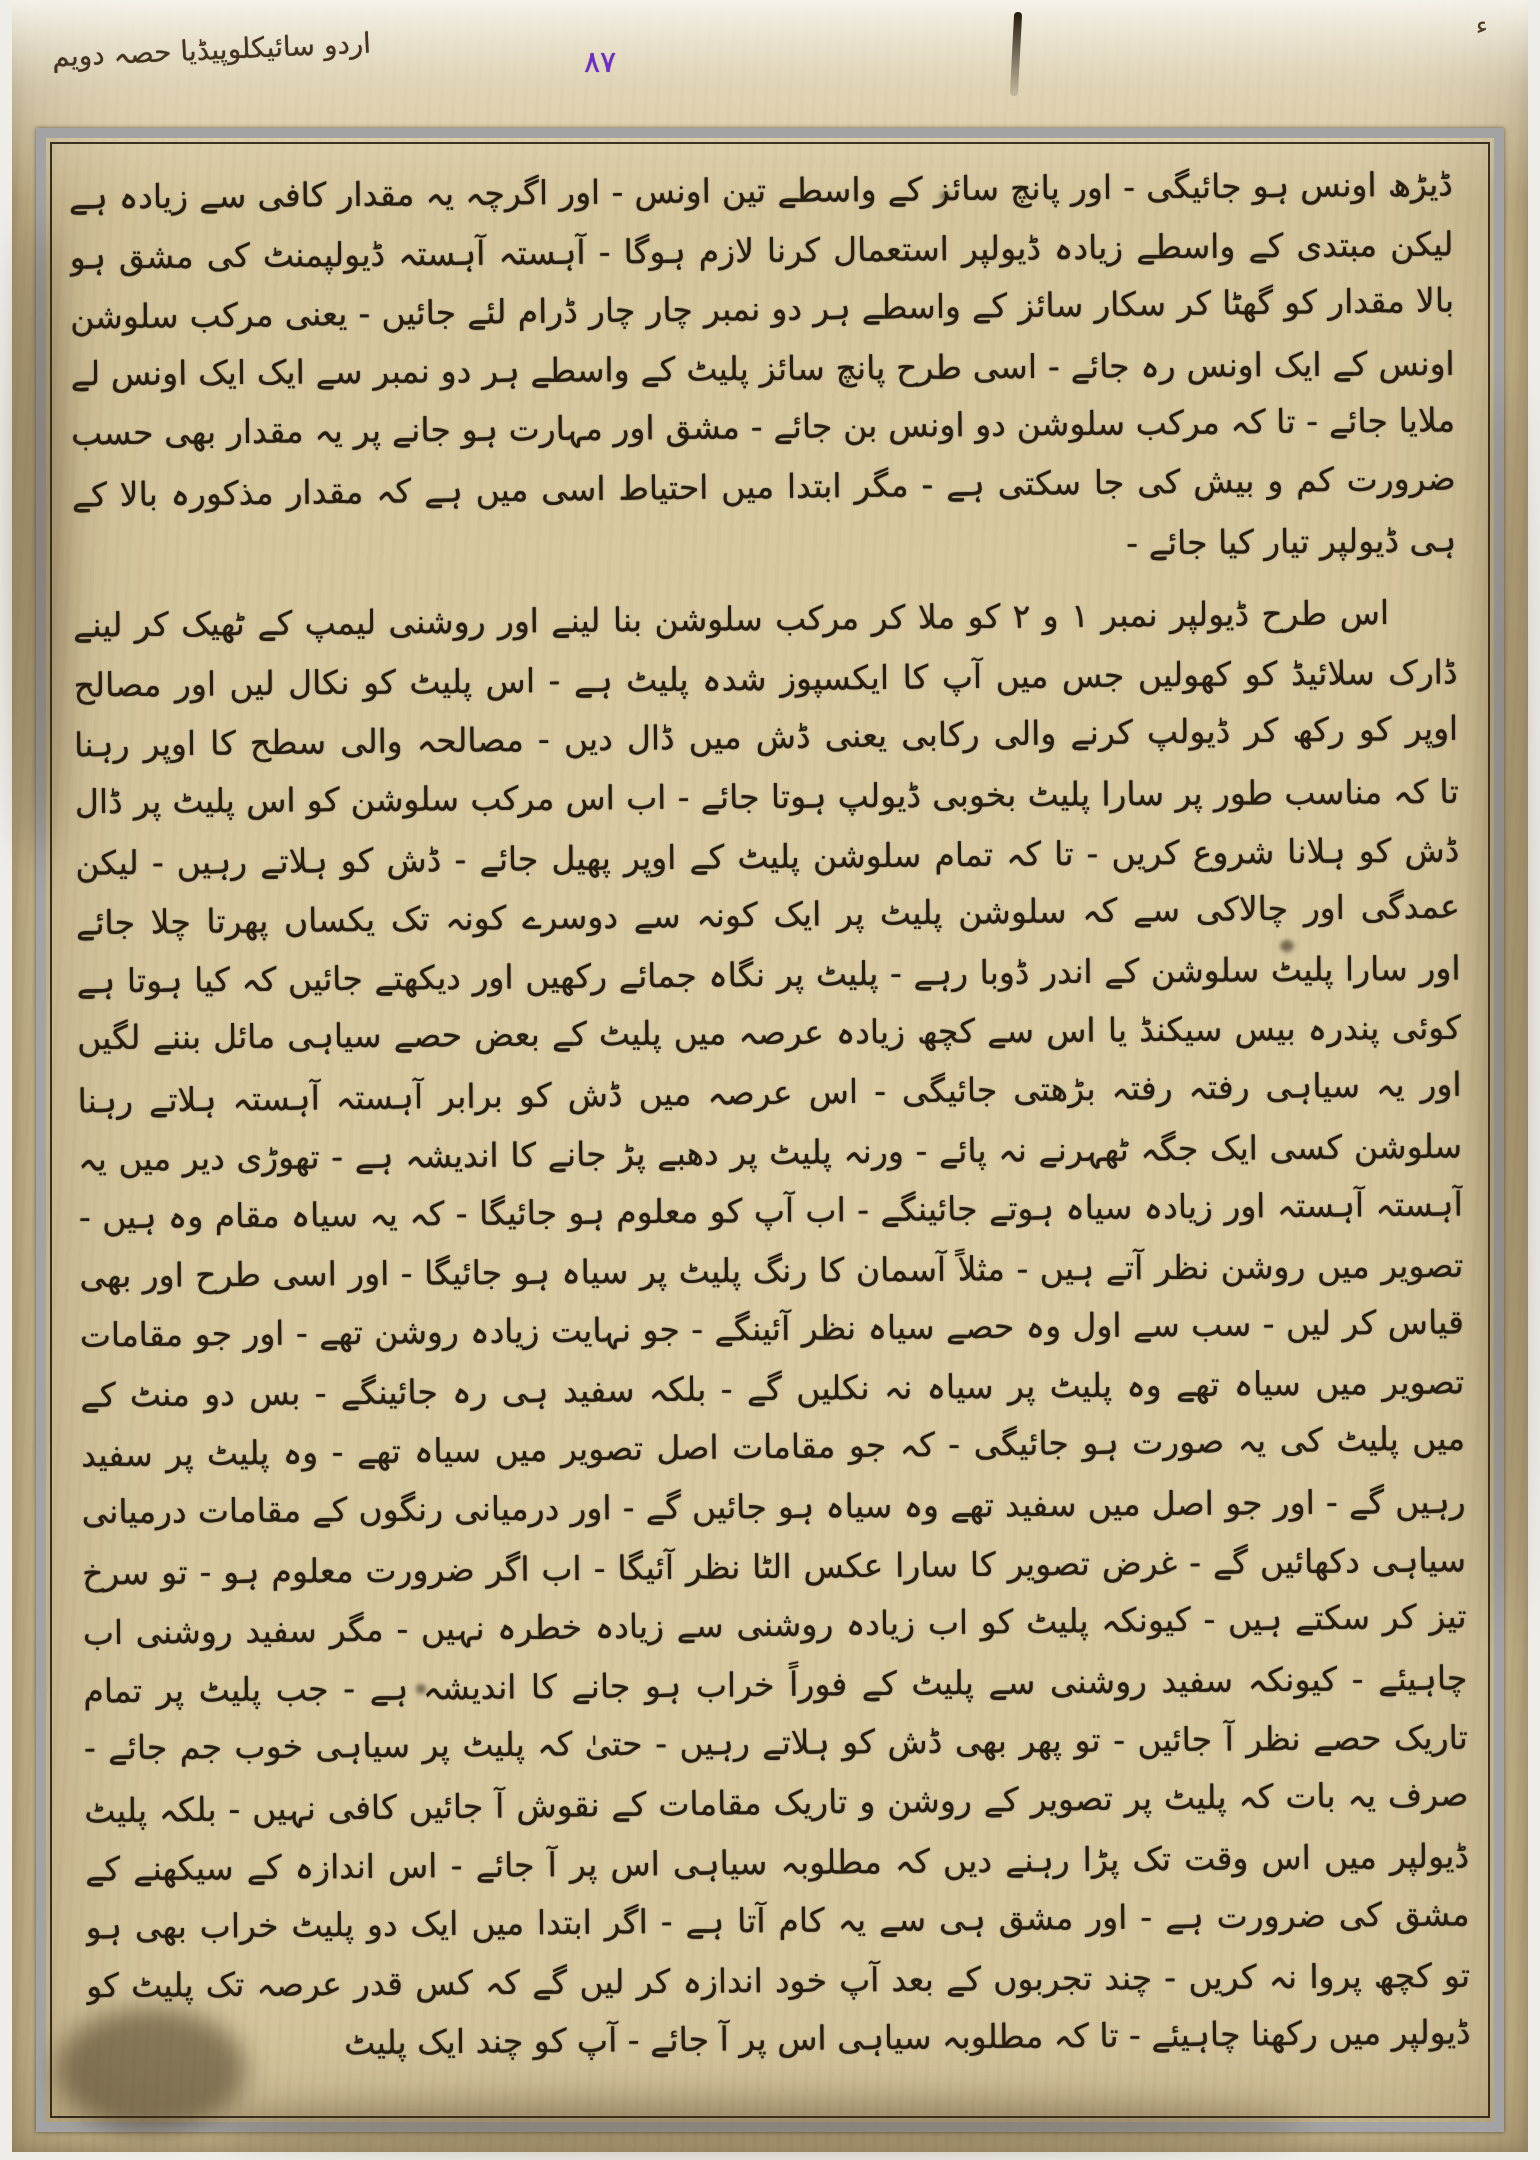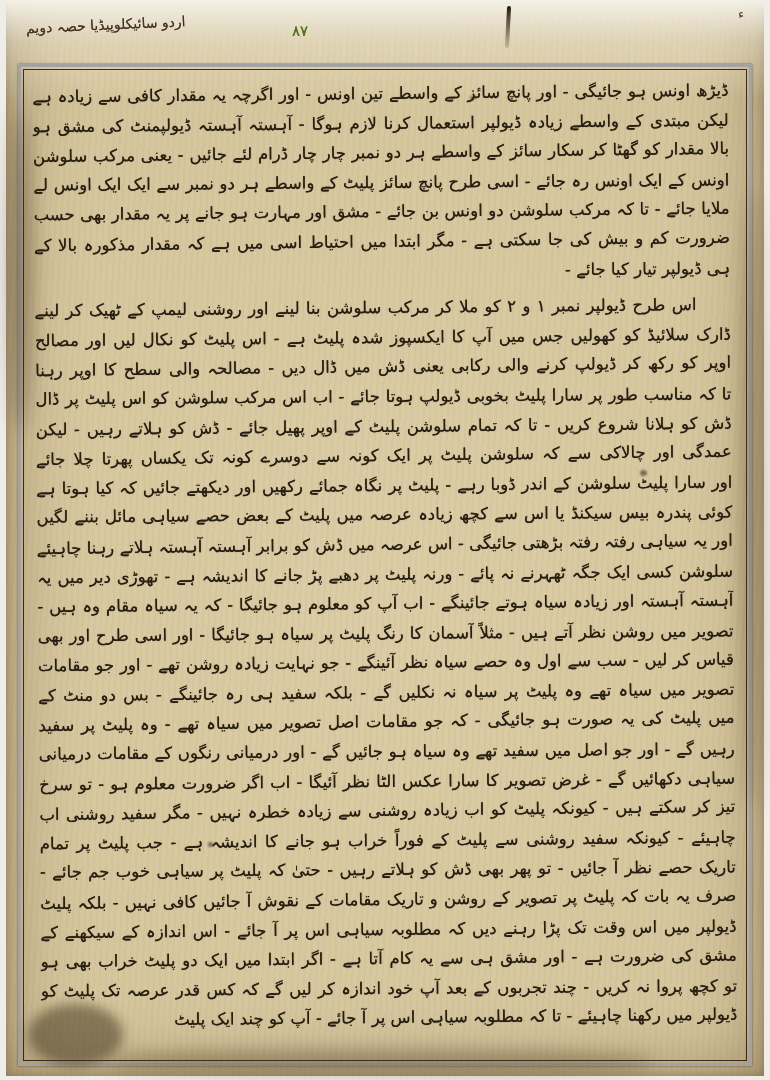--- a/index.html
+++ b/index.html
@@ -11,27 +11,27 @@
     background:
       repeating-linear-gradient(93deg, rgba(120,95,55,.045) 0 2px, rgba(0,0,0,0) 2px 6px),
       radial-gradient(140% 120% at 50% 55%, #dccda6 0%, #d5c59c 48%, #c9b890 78%, #b2a178 96%, #a2916c 100%);
     box-shadow: inset 0 0 70px rgba(92,72,40,.5), inset 0 0 10px rgba(70,50,25,.35);}
   .paper::before{content:"";position:absolute;inset:0;
     background:linear-gradient(180deg, rgba(252,250,242,.92) 0, rgba(250,246,230,.4) 42px, rgba(0,0,0,0) 100px);}
 
   
   .book-title{position:absolute;left:26px;top:16px;width:190px;direction:rtl;text-align:left;
     font-size:14px;color:#443320;transform:rotate(-2.5deg);text-shadow:0 0 .5px rgba(68,51,32,.8);}
-  .page-num{position:absolute;left:292px;top:22px;font-size:15px;color:#4d7c0f;text-shadow:0 0 .5px rgba(59,45,24,.8);}
+  .page-num{position:absolute;left:292px;top:22px;font-size:15px;color:#6d28d9;text-shadow:0 0 .5px rgba(59,45,24,.8);}
   .ink-mark{position:absolute;left:506px;top:6px;width:4px;height:42px;border-radius:2px;
     background:linear-gradient(#24180b, rgba(42,29,14,.15));transform:rotate(3deg);}
   .corner-mark{position:absolute;right:26px;top:6px;font-size:13px;color:#4a3a20;}
 
   
-  .frame{position:absolute;left:18px;right:18px;top:64px;bottom:14px;border:3px solid #a3a3a3;
+  .frame{position:absolute;left:18px;right:18px;top:64px;bottom:14px;border:5px solid #a3a3a3;
     box-shadow:0 0 2px rgba(32,21,11,.6);}
   .frame::before{content:"";position:absolute;inset:2px;border:1px solid rgba(32,21,11,.85);pointer-events:none;}
 
   
   .text-block{position:absolute;inset:12px 16px 10px 16px;direction:rtl;transform:rotate(-0.55deg);}
   .para + .para{margin-top:7px;}
   .line{font-size:16.5px;line-height:29.6px;height:29.6px;overflow:hidden;color:#271d11;
     text-align:justify;text-align-last:justify;text-shadow:0 0 .7px rgba(39,29,17,.9);}
   .line.last{text-align-last:right;}
   .line.first-indent{text-indent:34px;}

